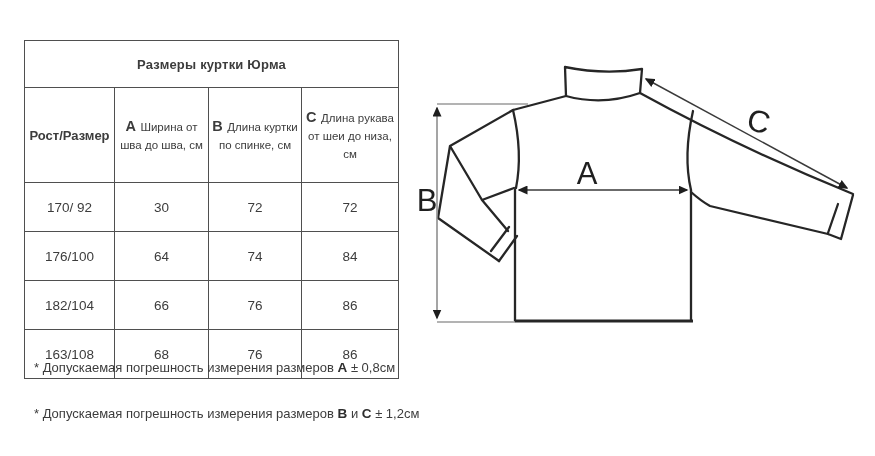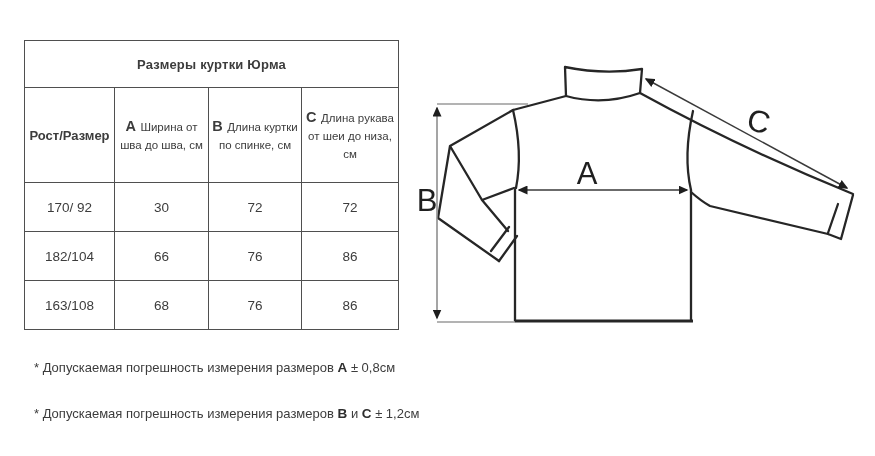--- a/index.html
+++ b/index.html
@@ -68,20 +68,26 @@
           <span class="hdr-desc">Длина рукава от  шеи до низа, см</span>
         </td>
       </tr>
       <tr class="data">
         <td>170/ 92</td>
         <td>30</td>
         <td>72</td>
         <td>72</td>
       </tr>
       <tr class="data">
+        <td>176/100</td>
+        <td>64</td>
+        <td>74</td>
+        <td>84</td>
+      </tr>
+      <tr class="data">
         <td>182/104</td>
         <td>66</td>
         <td>76</td>
         <td>86</td>
       </tr>
       <tr class="data">
         <td>163/108</td>
         <td>68</td>
         <td>76</td>
         <td>86</td>

